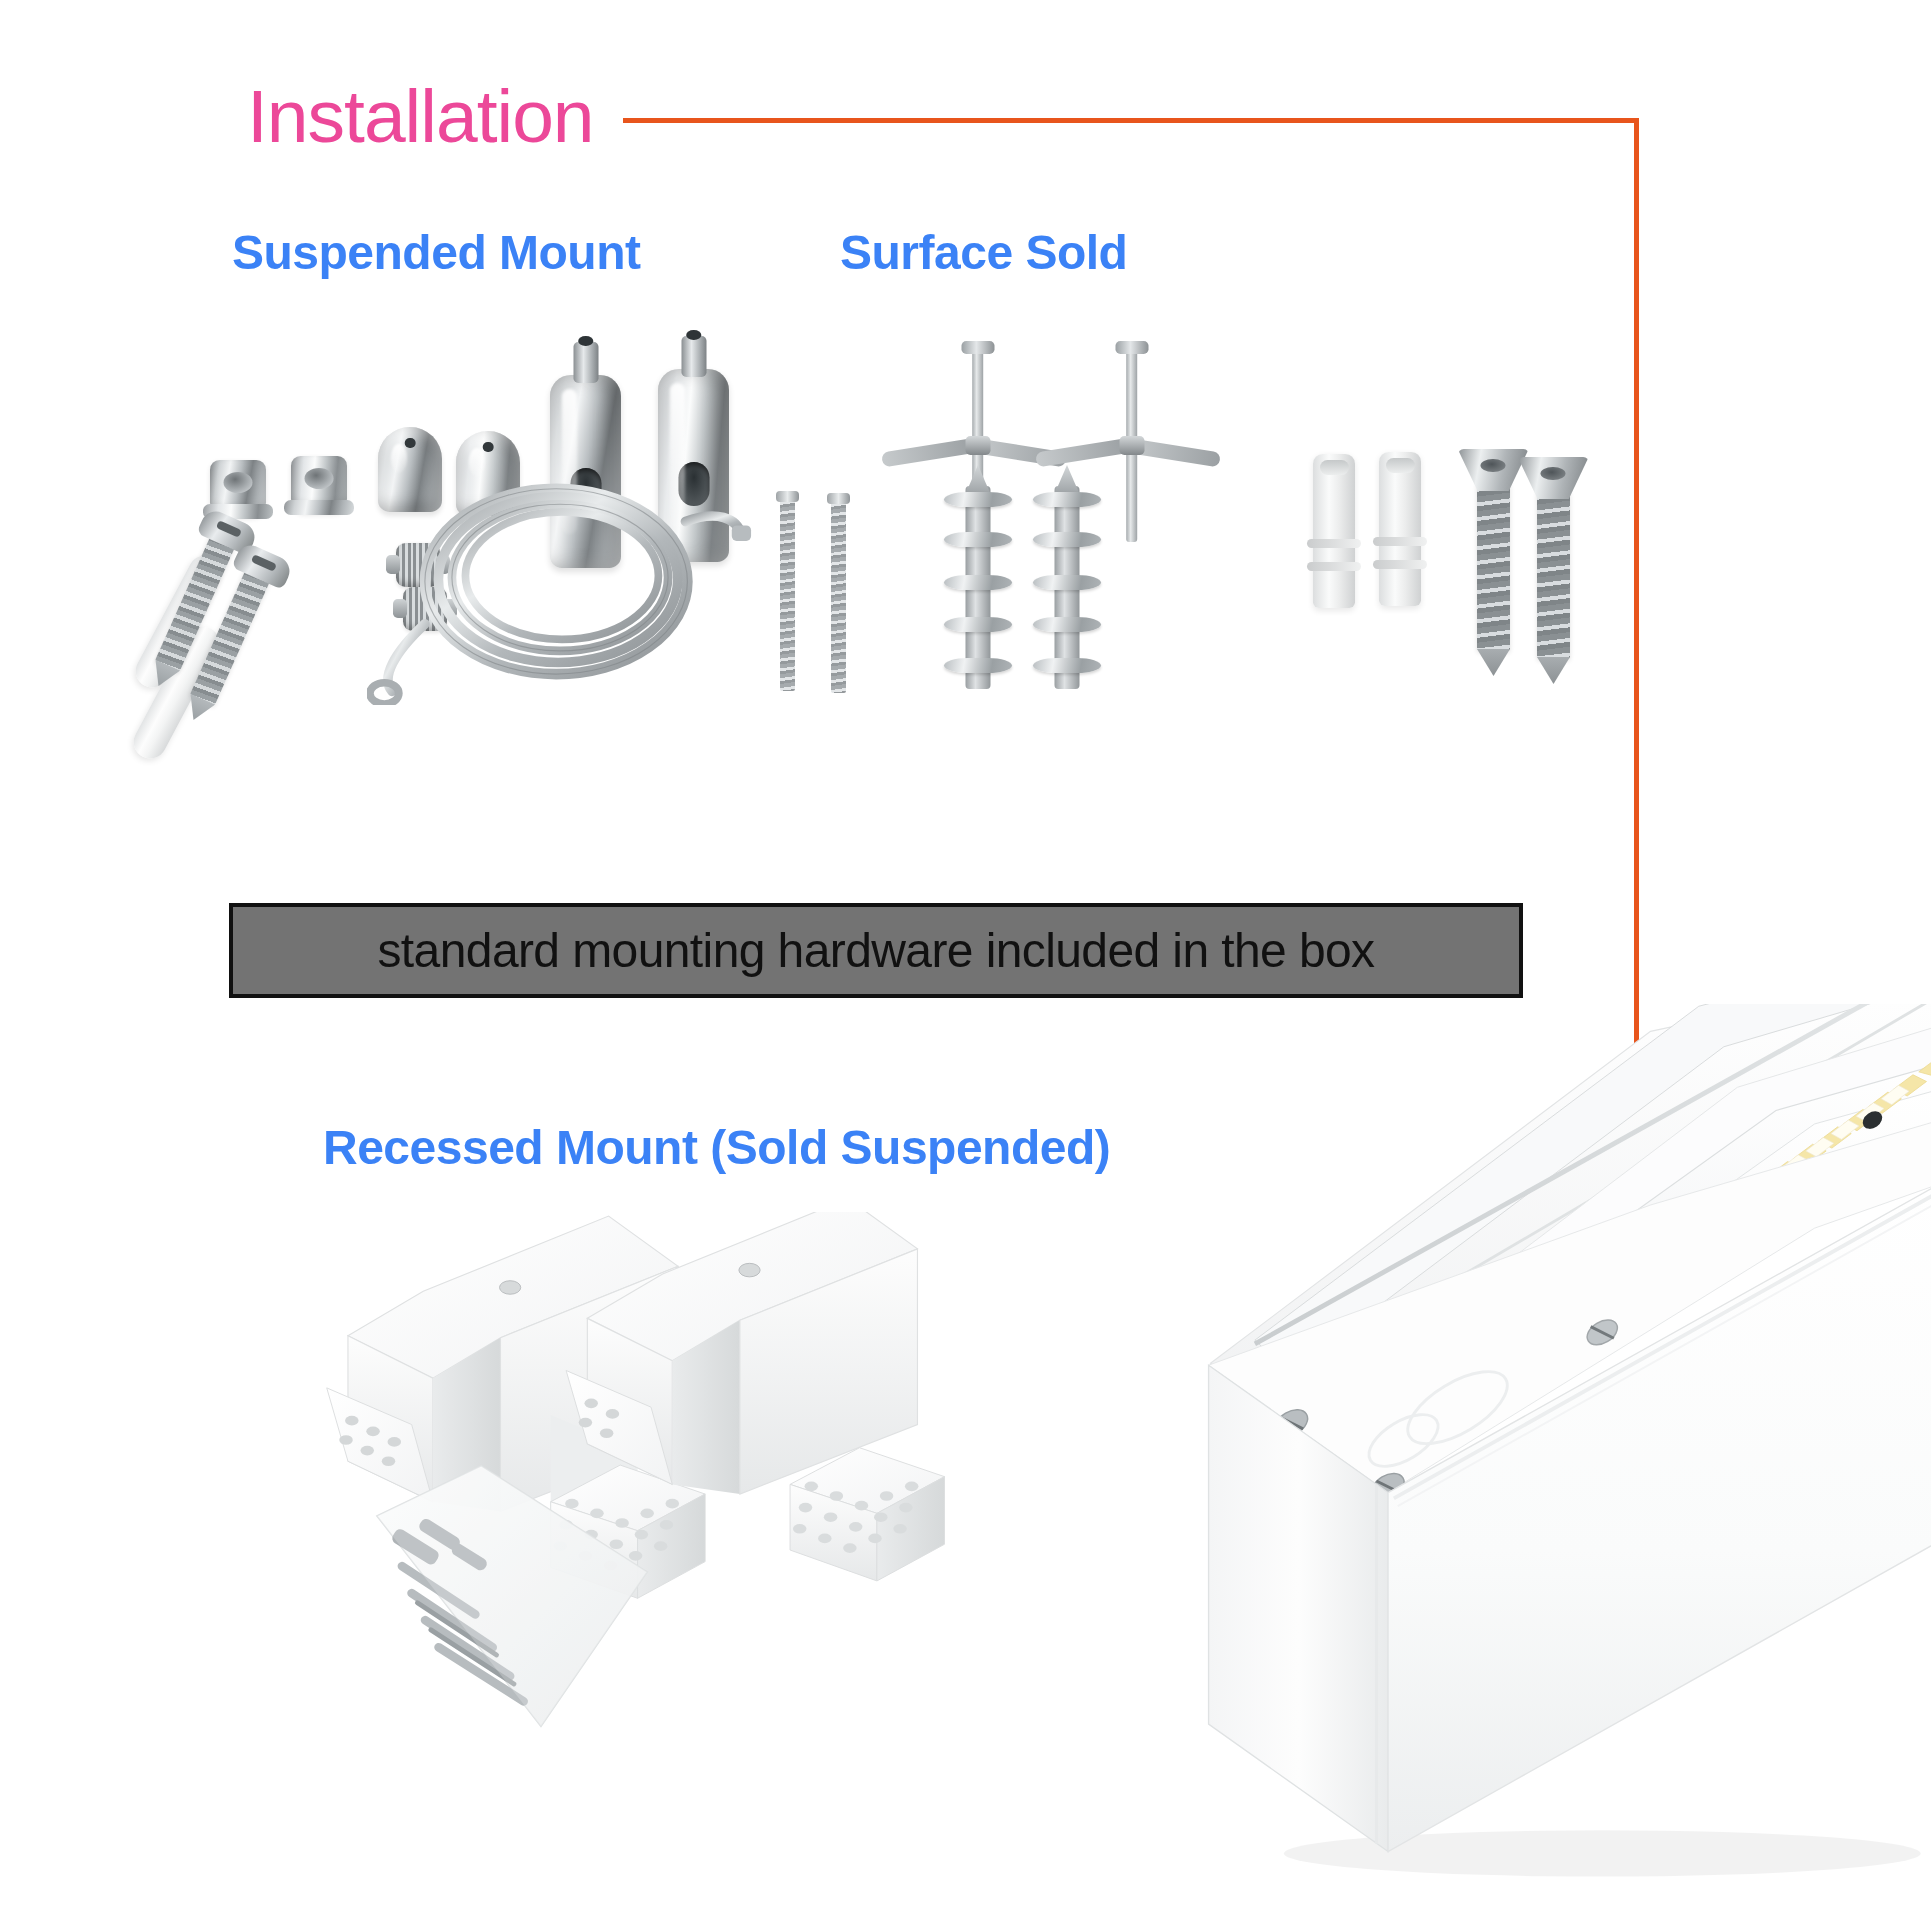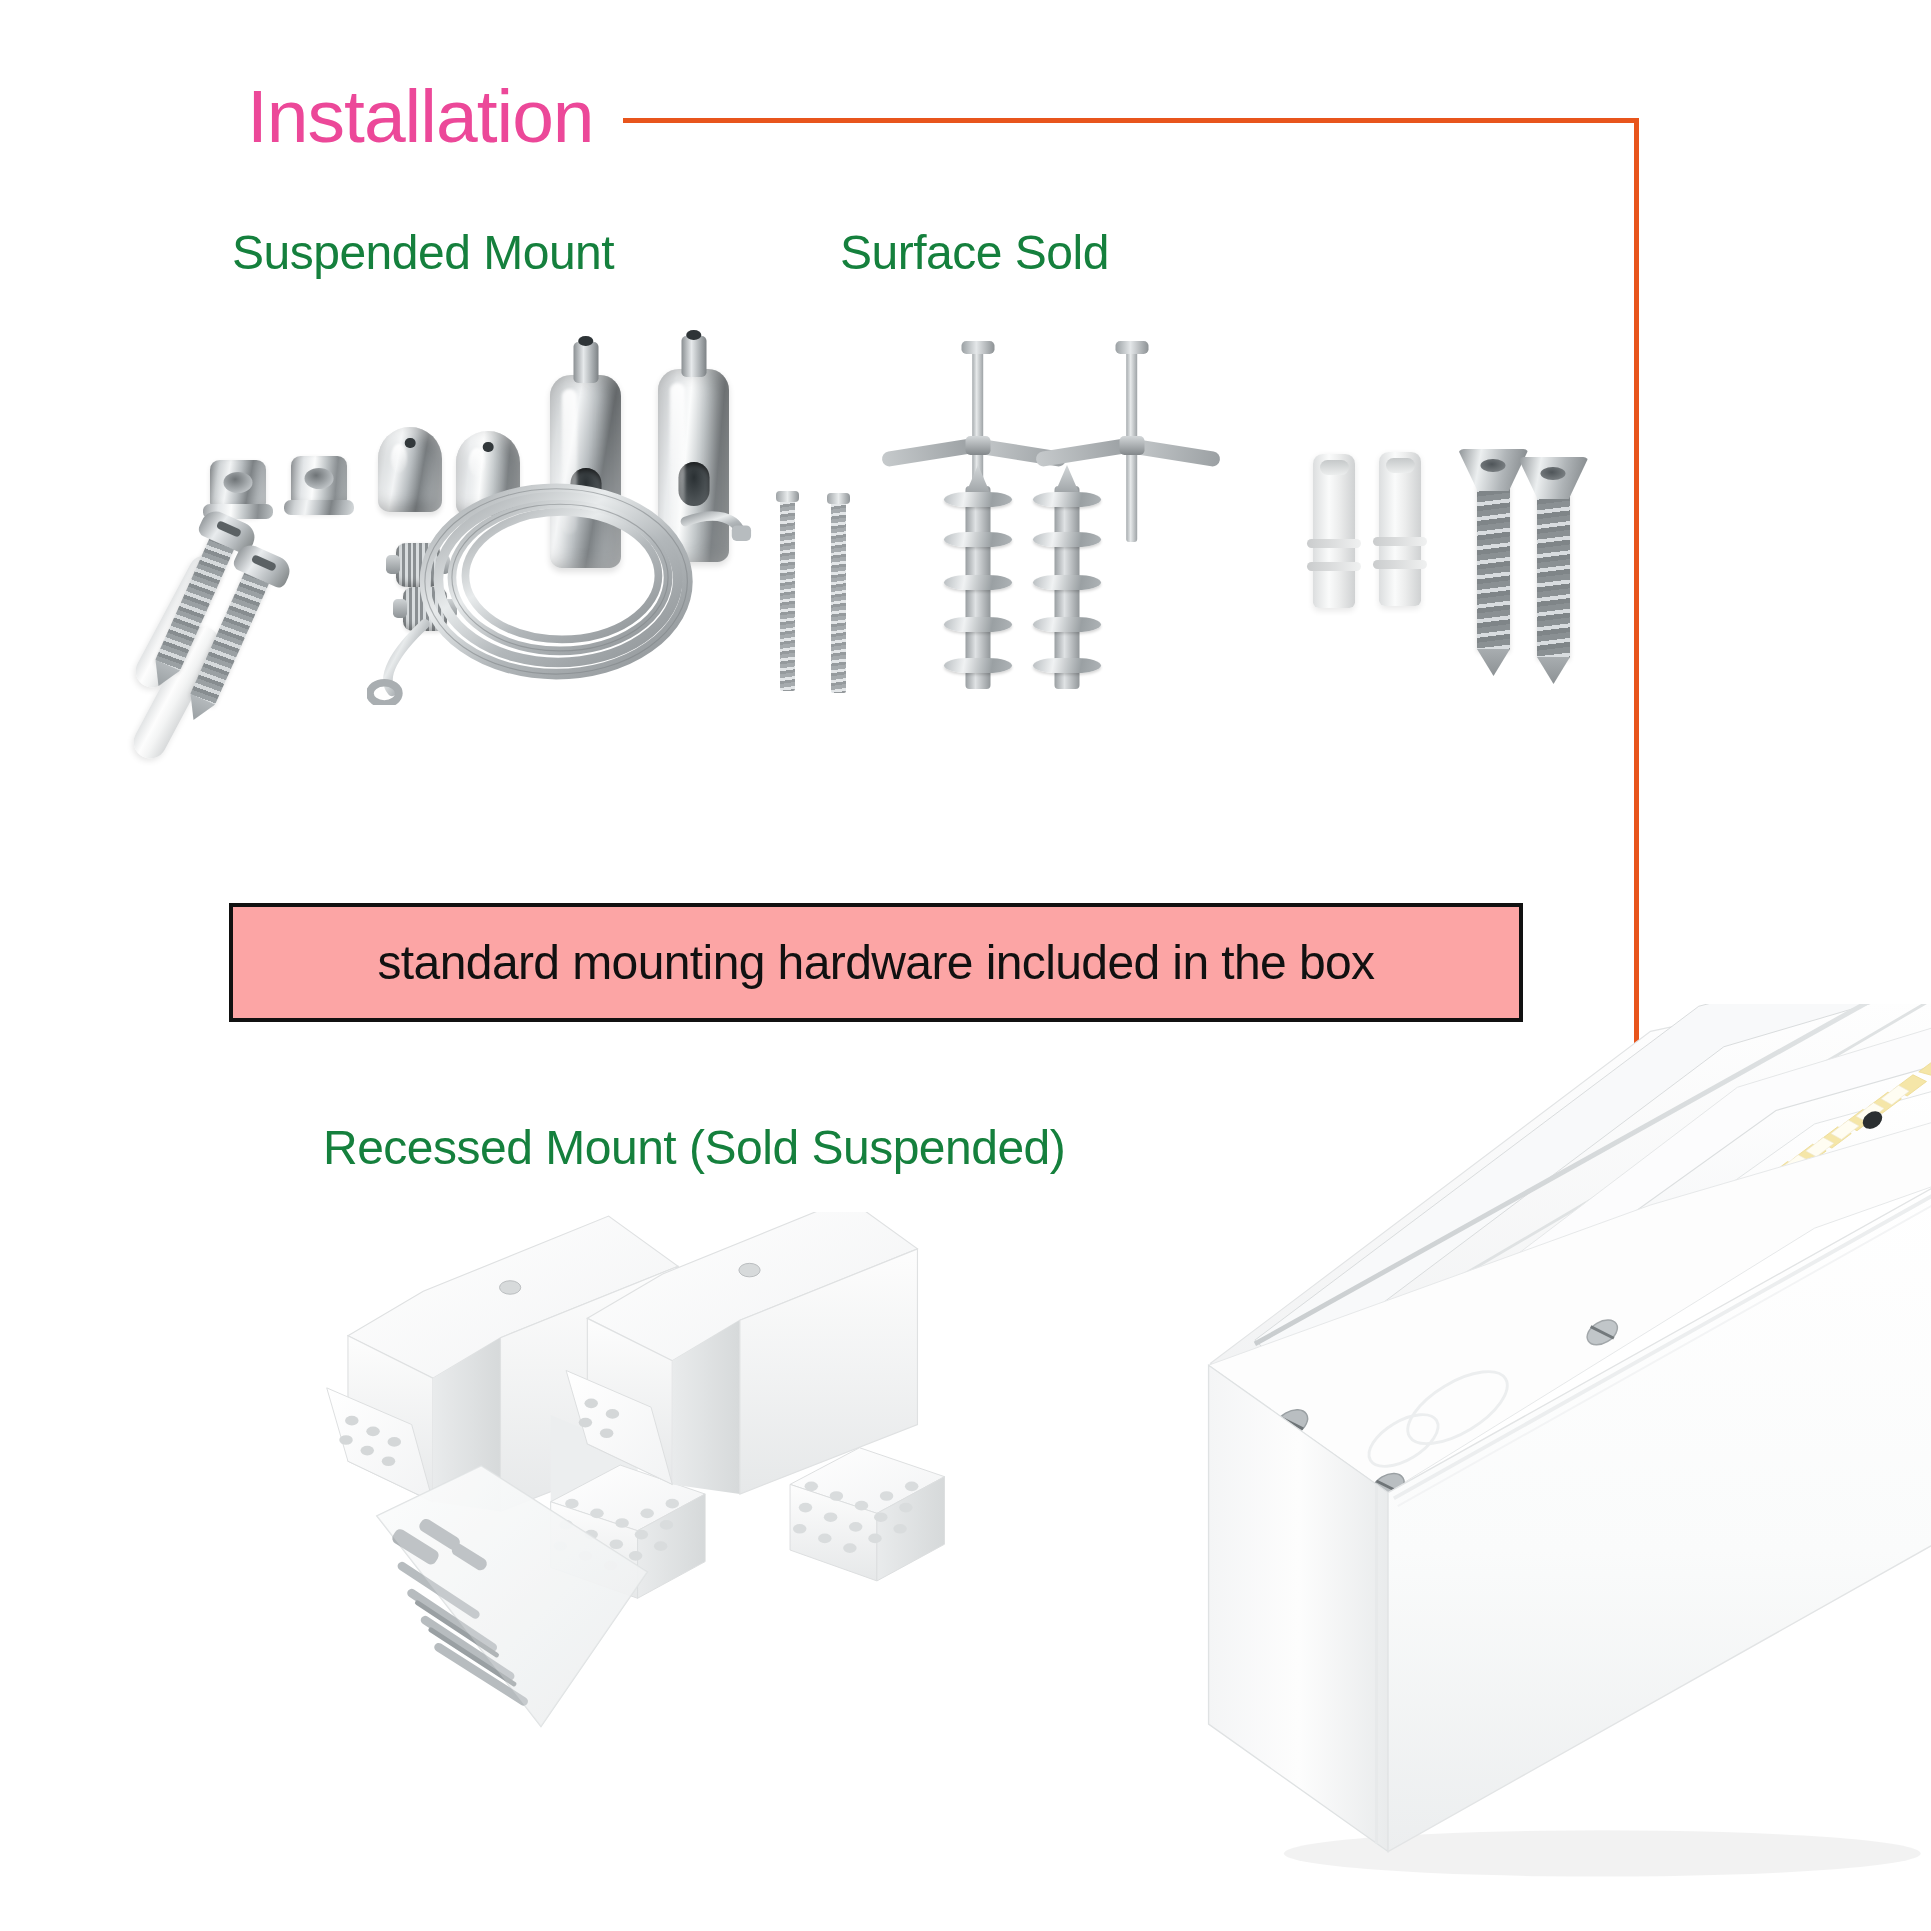--- a/index.html
+++ b/index.html
@@ -3,33 +3,33 @@
 <meta charset="utf-8">
 <style>
   html,body{margin:0;padding:0;background:#fff;}
   body{width:1931px;height:1931px;position:relative;overflow:hidden;
        font-family:"Liberation Sans","DejaVu Sans",sans-serif;}
   .abs{position:absolute;}
 
   
   #title{left:247px;top:79px;font-size:75px;color:#ec4899;letter-spacing:-1px;
          font-weight:400;line-height:1;white-space:nowrap;}
-  .sub{font-size:48px;color:#15803d;font-weight:400;white-space:nowrap;letter-spacing:-0.5px;}
+  .sub{font-size:48px;color:#3b82f6;font-weight:700;white-space:nowrap;letter-spacing:-0.5px;}
   #sub-susp{left:232px;top:225px;}
   #sub-surf{left:840px;top:225px;}
   #sub-rec{left:323px;top:1120px;}
 
   
   #leader-h{left:623px;top:118px;width:1016px;height:4.8px;background:#E8551C;}
   #leader-v{left:1634px;top:118px;width:4.8px;height:1010px;background:#E8551C;}
   #leader-dot{left:1611px;top:1101px;width:50px;height:50px;border-radius:50%;background:#F25C05;}
 
   
-  #caption-box{left:229px;top:903px;width:1294px;height:119px;border:4.8px solid #111;
-               box-sizing:border-box;background:#fca5a5;}
+  #caption-box{left:229px;top:903px;width:1294px;height:95px;border:4.8px solid #111;
+               box-sizing:border-box;background:#737373;}
   #caption-text{left:0;top:0;width:100%;height:100%;display:flex;align-items:center;
                 justify-content:center;font-size:48px;color:#111;letter-spacing:-0.6px;
                 white-space:nowrap;}
 
   
   .metal{background:linear-gradient(100deg,#8e9295 0%,#cfd3d5 16%,#f2f4f5 32%,#b9bec1 50%,
           #7e8386 66%,#aeb3b6 82%,#d8dcde 100%);}
   .metal2{background:linear-gradient(95deg,#9a9ea1 0%,#e3e6e8 22%,#fbfcfc 40%,#c4c9cb 58%,
           #898e91 78%,#bcc1c3 100%);}
 

